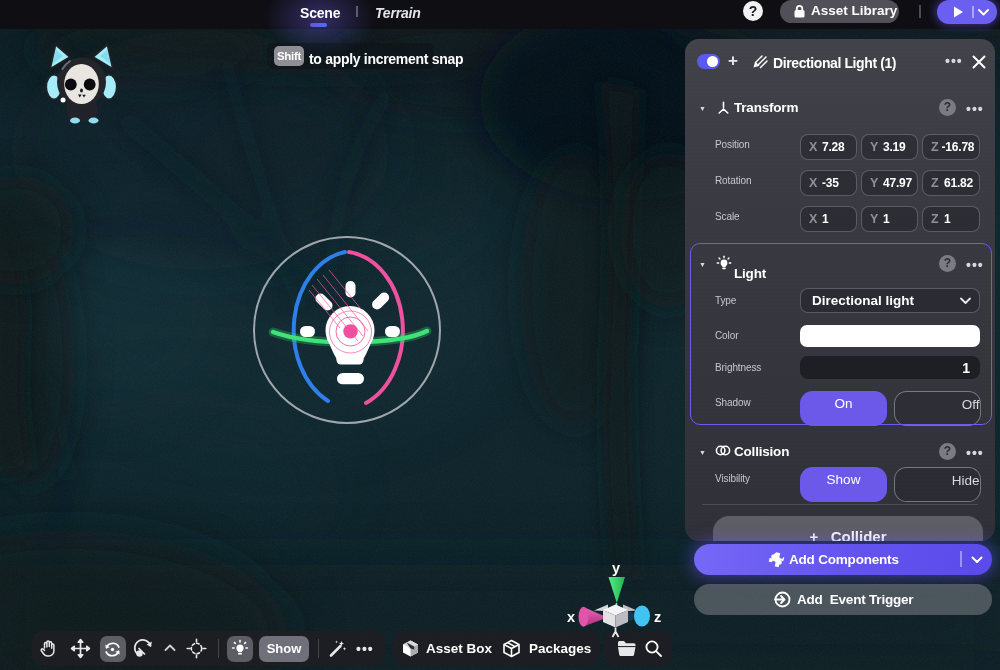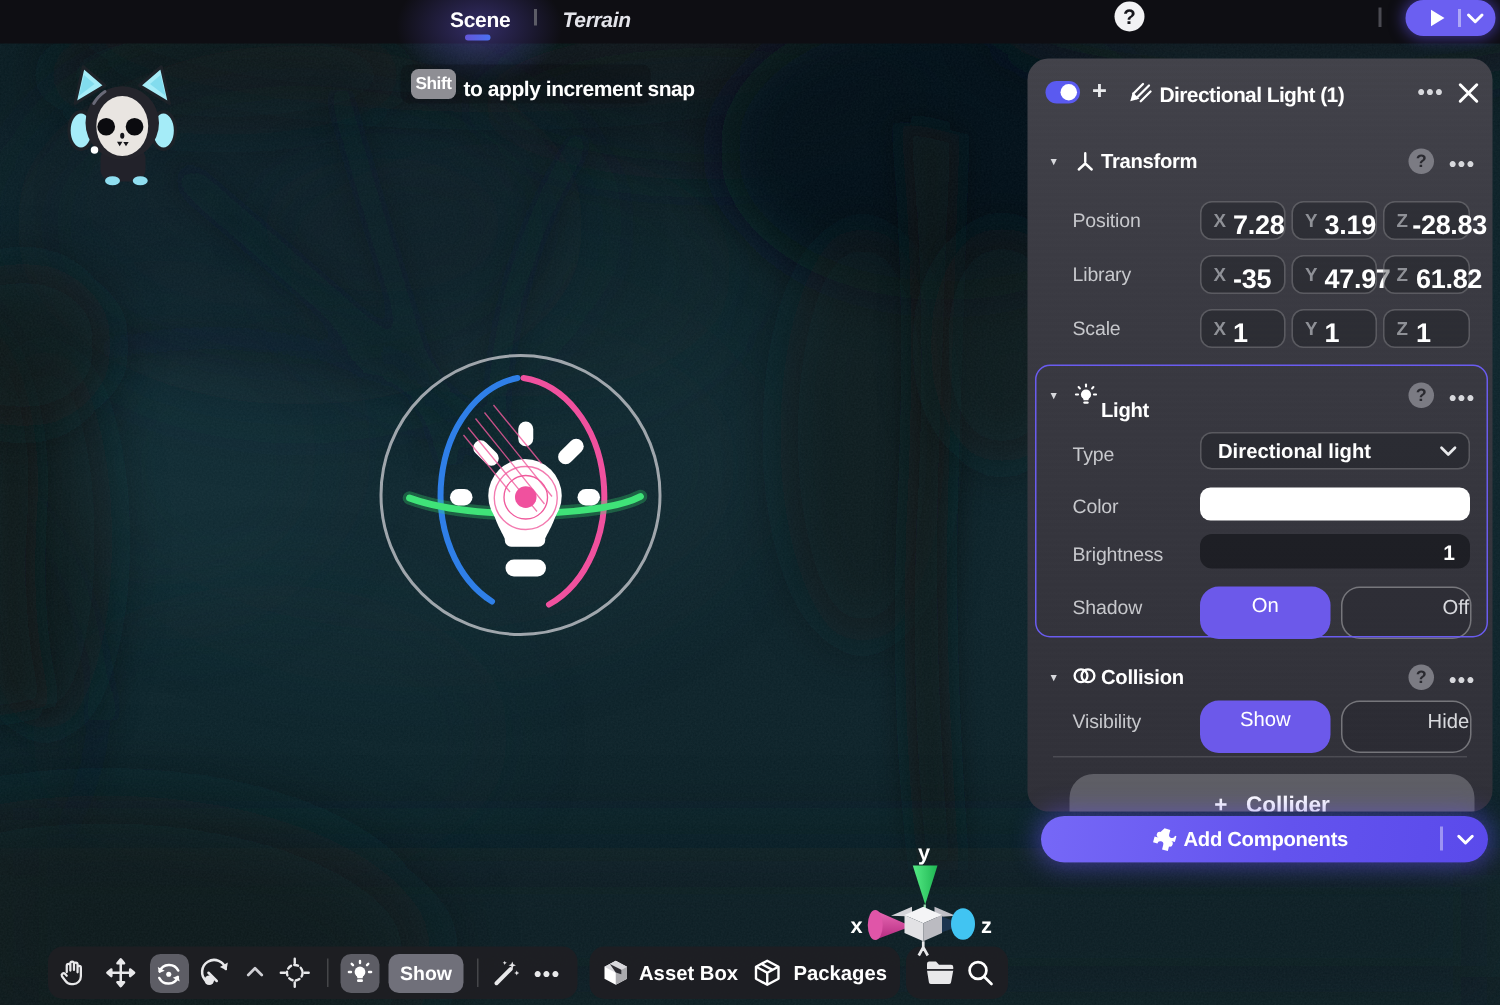--- a/index.html
+++ b/index.html
@@ -31,29 +31,29 @@
   #shiftkey{left:274px;top:46px;width:30px;height:20px;border-radius:5px;background:#8e8e94;
      color:#fff;font-size:11.5px;font-weight:bold;text-align:center;line-height:20px;letter-spacing:-0.3px;}
   #tiptext{left:309px;top:50.5px;font-size:14px;font-weight:bold;color:#fff;letter-spacing:-0.3px;}
   
   #panel{left:685px;top:39px;width:310px;height:502px;border-radius:14px;
      background:linear-gradient(180deg,#42424a 0%,#3a3a42 30%,#34343c 70%,#303038 100%);
      overflow:hidden;}
   #panel .streak{position:absolute;left:0;top:0;width:100%;height:100%;opacity:.22;
      background:repeating-linear-gradient(180deg,rgba(255,255,255,.02) 0 2px,rgba(0,0,0,.03) 2px 4px);}
   .ptitle{font-size:13.5px;font-weight:bold;color:#fff;letter-spacing:-0.2px;}
-  .plabel{font-size:13px;color:#c7c8cc;letter-spacing:-0.1px;}
+  .plabel{font-size:10px;color:#c7c8cc;letter-spacing:-0.1px;}
   .chev{color:#d7d8dc;font-size:7px;}
   .qcirc{position:absolute;width:17px;height:17px;border-radius:50%;background:#7b7b83;
      color:#2a2a30;font-size:12px;font-weight:bold;text-align:center;line-height:17px;}
   .dots{position:absolute;color:#d7d8dc;font-size:14px;font-weight:bold;letter-spacing:1px;}
   .vfield{position:absolute;height:24px;border-radius:8px;background:rgba(24,26,32,.38);
      border:1px solid rgba(255,255,255,.22);}
   .vfield .ax{position:absolute;left:8px;top:4.5px;font-size:12.5px;font-weight:bold;color:#8f9197;}
-  .vfield .val{position:absolute;left:21px;top:4.5px;font-size:18px;font-weight:bold;color:#fff;letter-spacing:-0.2px;}
+  .vfield .val{position:absolute;left:21px;top:4.5px;font-size:12px;font-weight:bold;color:#fff;letter-spacing:-0.2px;}
   .togglebtn{position:absolute;width:87px;height:35px;border-radius:12.5px;text-align:center;
      font-size:13.5px;font-weight:normal;line-height:25px;color:#fff;}
   .tb-on{background:#6c59ea;}
   .tb-off{background:rgba(28,28,34,.25);border:1px solid rgba(255,255,255,.35);color:#d9dade;
      box-sizing:border-box;text-align:right;}
   #lightbox{left:690px;top:243px;width:302px;height:182px;border-radius:10px;
      border:1.6px solid #6a5cf0;box-sizing:border-box;}
   
   #addcomp{left:694px;top:543.5px;width:298px;height:31px;border-radius:16px;
      background:linear-gradient(100deg,#7668f7 0%,#6353ee 55%,#5a4aeb 100%);
@@ -139,20 +139,27 @@
   <rect width="1000" height="670" filter="url(#grain)" opacity="0.15"></rect>
 </svg>
 
 <div class="abs" id="topbar"></div>
 <div class="abs" id="sceneglow"></div>
 <div class="abs tab" id="tab-scene">Scene</div>
 <div class="abs" id="tabdiv"></div>
 <div class="abs tab" id="tab-terrain">Terrain</div>
 <div class="abs" id="tabline"></div>
 <div class="abs" id="qmark">?</div>
+<div class="abs" id="assetlib">
+  <svg class="abs" style="left:12px;top:4px" width="15" height="15" viewBox="0 0 15 15">
+    <rect x="2.5" y="6" width="10" height="7.5" rx="1.5" fill="#fff"></rect>
+    <path d="M4.8 6.5 V4.5 a2.7 2.7 0 0 1 5.4 0 V6.5" fill="none" stroke="#fff" stroke-width="1.8"></path>
+  </svg>
+  <span>Asset Library</span>
+</div>
 <div class="abs" style="left:919px;top:5px;width:1.5px;height:13px;background:#4a4a52"></div>
 <div class="abs" id="playbtn">
   <svg class="abs" style="left:14px;top:5px" width="14" height="14" viewBox="0 0 14 14">
     <path d="M3 1.5 L12 7 L3 12.5 Z" fill="#fff"></path>
   </svg>
   <svg class="abs" style="left:40px;top:8px" width="13" height="9" viewBox="0 0 13 9">
     <path d="M2 2 L6.5 6.5 L11 2" fill="none" stroke="#fff" stroke-width="2" stroke-linecap="round" stroke-linejoin="round"></path>
   </svg>
 </div>
 <div class="abs" id="playdiv"></div>
@@ -281,24 +288,24 @@
   <div class="abs vfield" style="left:115px;top:95px;width:55px;">
         <span class="ax">X</span>
         <span class="val">7.28</span>
       </div>
   <div class="abs vfield" style="left:176px;top:95px;width:55px;">
         <span class="ax">Y</span>
         <span class="val">3.19</span>
       </div>
   <div class="abs vfield" style="left:237px;top:95px;width:56px;">
         <span class="ax">Z</span>
-        <span class="val" style="left:18.5px;">-28.83</span>
-      </div>
-
-  <div class="abs plabel" style="left:30px;top:136px;">Library</div>
+        <span class="val" style="left:18.5px;">-16.78</span>
+      </div>
+
+  <div class="abs plabel" style="left:30px;top:136px;">Rotation</div>
   <div class="abs vfield" style="left:115px;top:131px;width:55px;">
         <span class="ax">X</span>
         <span class="val">-35</span>
       </div>
   <div class="abs vfield" style="left:176px;top:131px;width:55px;">
         <span class="ax">Y</span>
         <span class="val">47.97</span>
       </div>
   <div class="abs vfield" style="left:237px;top:131px;width:56px;">
         <span class="ax">Z</span>
@@ -381,20 +388,27 @@
 <div class="abs" id="addcomp">
   <svg class="abs" style="left:74px;top:7.5px" width="17" height="17" viewBox="0 0 17 17">
     <path d="M6.5 1.5 h4 v3 a2 2 0 0 0 4 0 h1 v4 h-3 a2 2 0 0 1 0 4 v3 h-4 v-3 a2 2 0 0 0 -4 0 h-3 v-4 h3 a2 2 0 0 1 0 -4 z" fill="#fff" transform="rotate(15 8.5 8.5)"></path>
   </svg>
   <div class="txt">Add Components</div>
   <svg class="abs" style="left:276px;top:11px" width="14" height="10" viewBox="0 0 14 10">
     <path d="M2.5 2.5 L7 7 L11.5 2.5" fill="none" stroke="#fff" stroke-width="2" stroke-linecap="round" stroke-linejoin="round"></path>
   </svg>
 </div>
 <div class="abs" id="acdiv"></div>
+<div class="abs" id="addevent">
+  <svg class="abs" style="left:80px;top:7px" width="17" height="17" viewBox="0 0 17 17">
+    <circle cx="8.5" cy="8.5" r="7" fill="none" stroke="#fff" stroke-width="1.8"></circle>
+    <path d="M1 8.5 h9 M7 5 l3.5 3.5 L7 12" fill="none" stroke="#fff" stroke-width="1.8" stroke-linecap="round" stroke-linejoin="round"></path>
+  </svg>
+  <div class="txt">Add&nbsp; Event Trigger</div>
+</div>
 
 <div class="abs tbar" id="tbar1">
 
   <svg class="abs" style="left:7px;top:8px" width="19" height="19" viewBox="0 0 19 19">
     <path d="M5.5 9 V4.8 a1.2 1.2 0 0 1 2.4 0 V8 M7.9 7.5 V3.2 a1.2 1.2 0 0 1 2.4 0 V7.5 M10.3 7.6 V4 a1.2 1.2 0 0 1 2.4 0 V9 M12.7 9.2 V6 a1.1 1.1 0 0 1 2.2 0 V12 a5 5 0 0 1 -5 5 h-1.4 a4.6 4.6 0 0 1 -3.8 -2 L2.3 11.8 a1.3 1.3 0 0 1 2 -1.6 L5.5 11.5" fill="none" stroke="#e8e8ea" stroke-width="1.5" stroke-linecap="round" stroke-linejoin="round"></path>
   </svg>
 
   <svg class="abs" style="left:38px;top:7px" width="21" height="21" viewBox="0 0 21 21">
     <g stroke="#e8e8ea" stroke-width="1.7" stroke-linecap="round" stroke-linejoin="round" fill="#e8e8ea">
       <path d="M10.5 3 V18 M3 10.5 H18" fill="none"></path>

